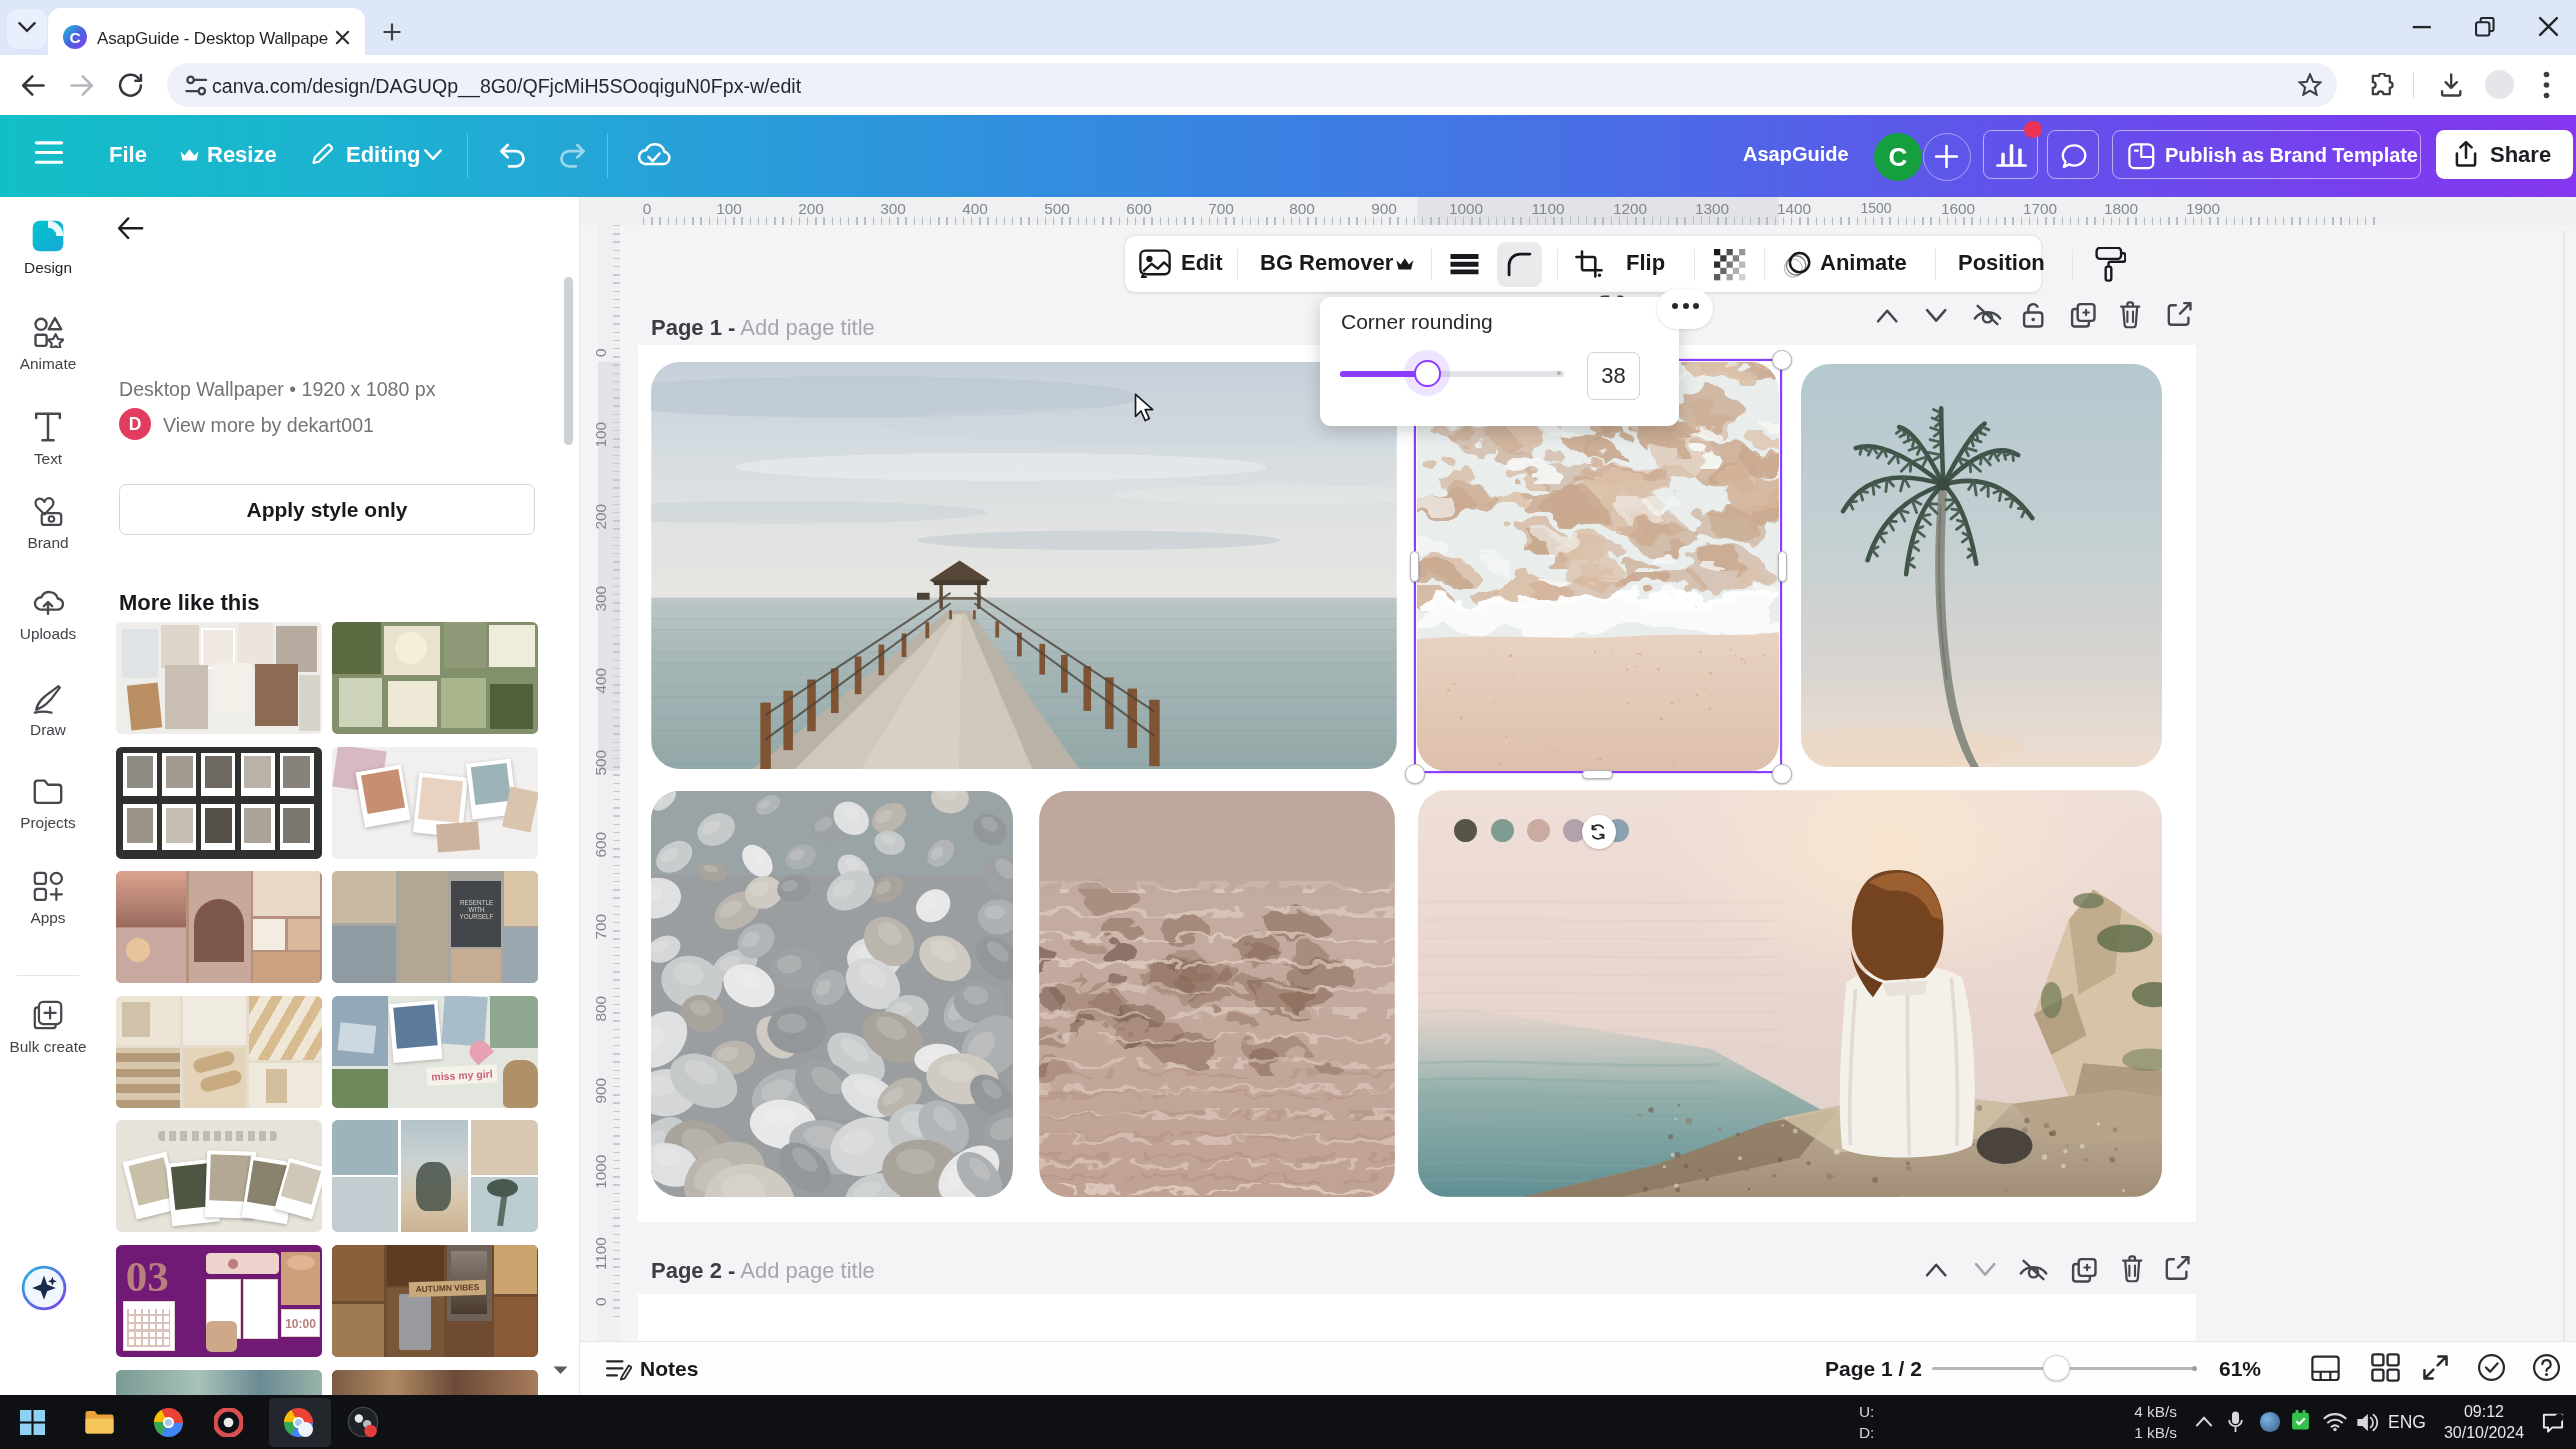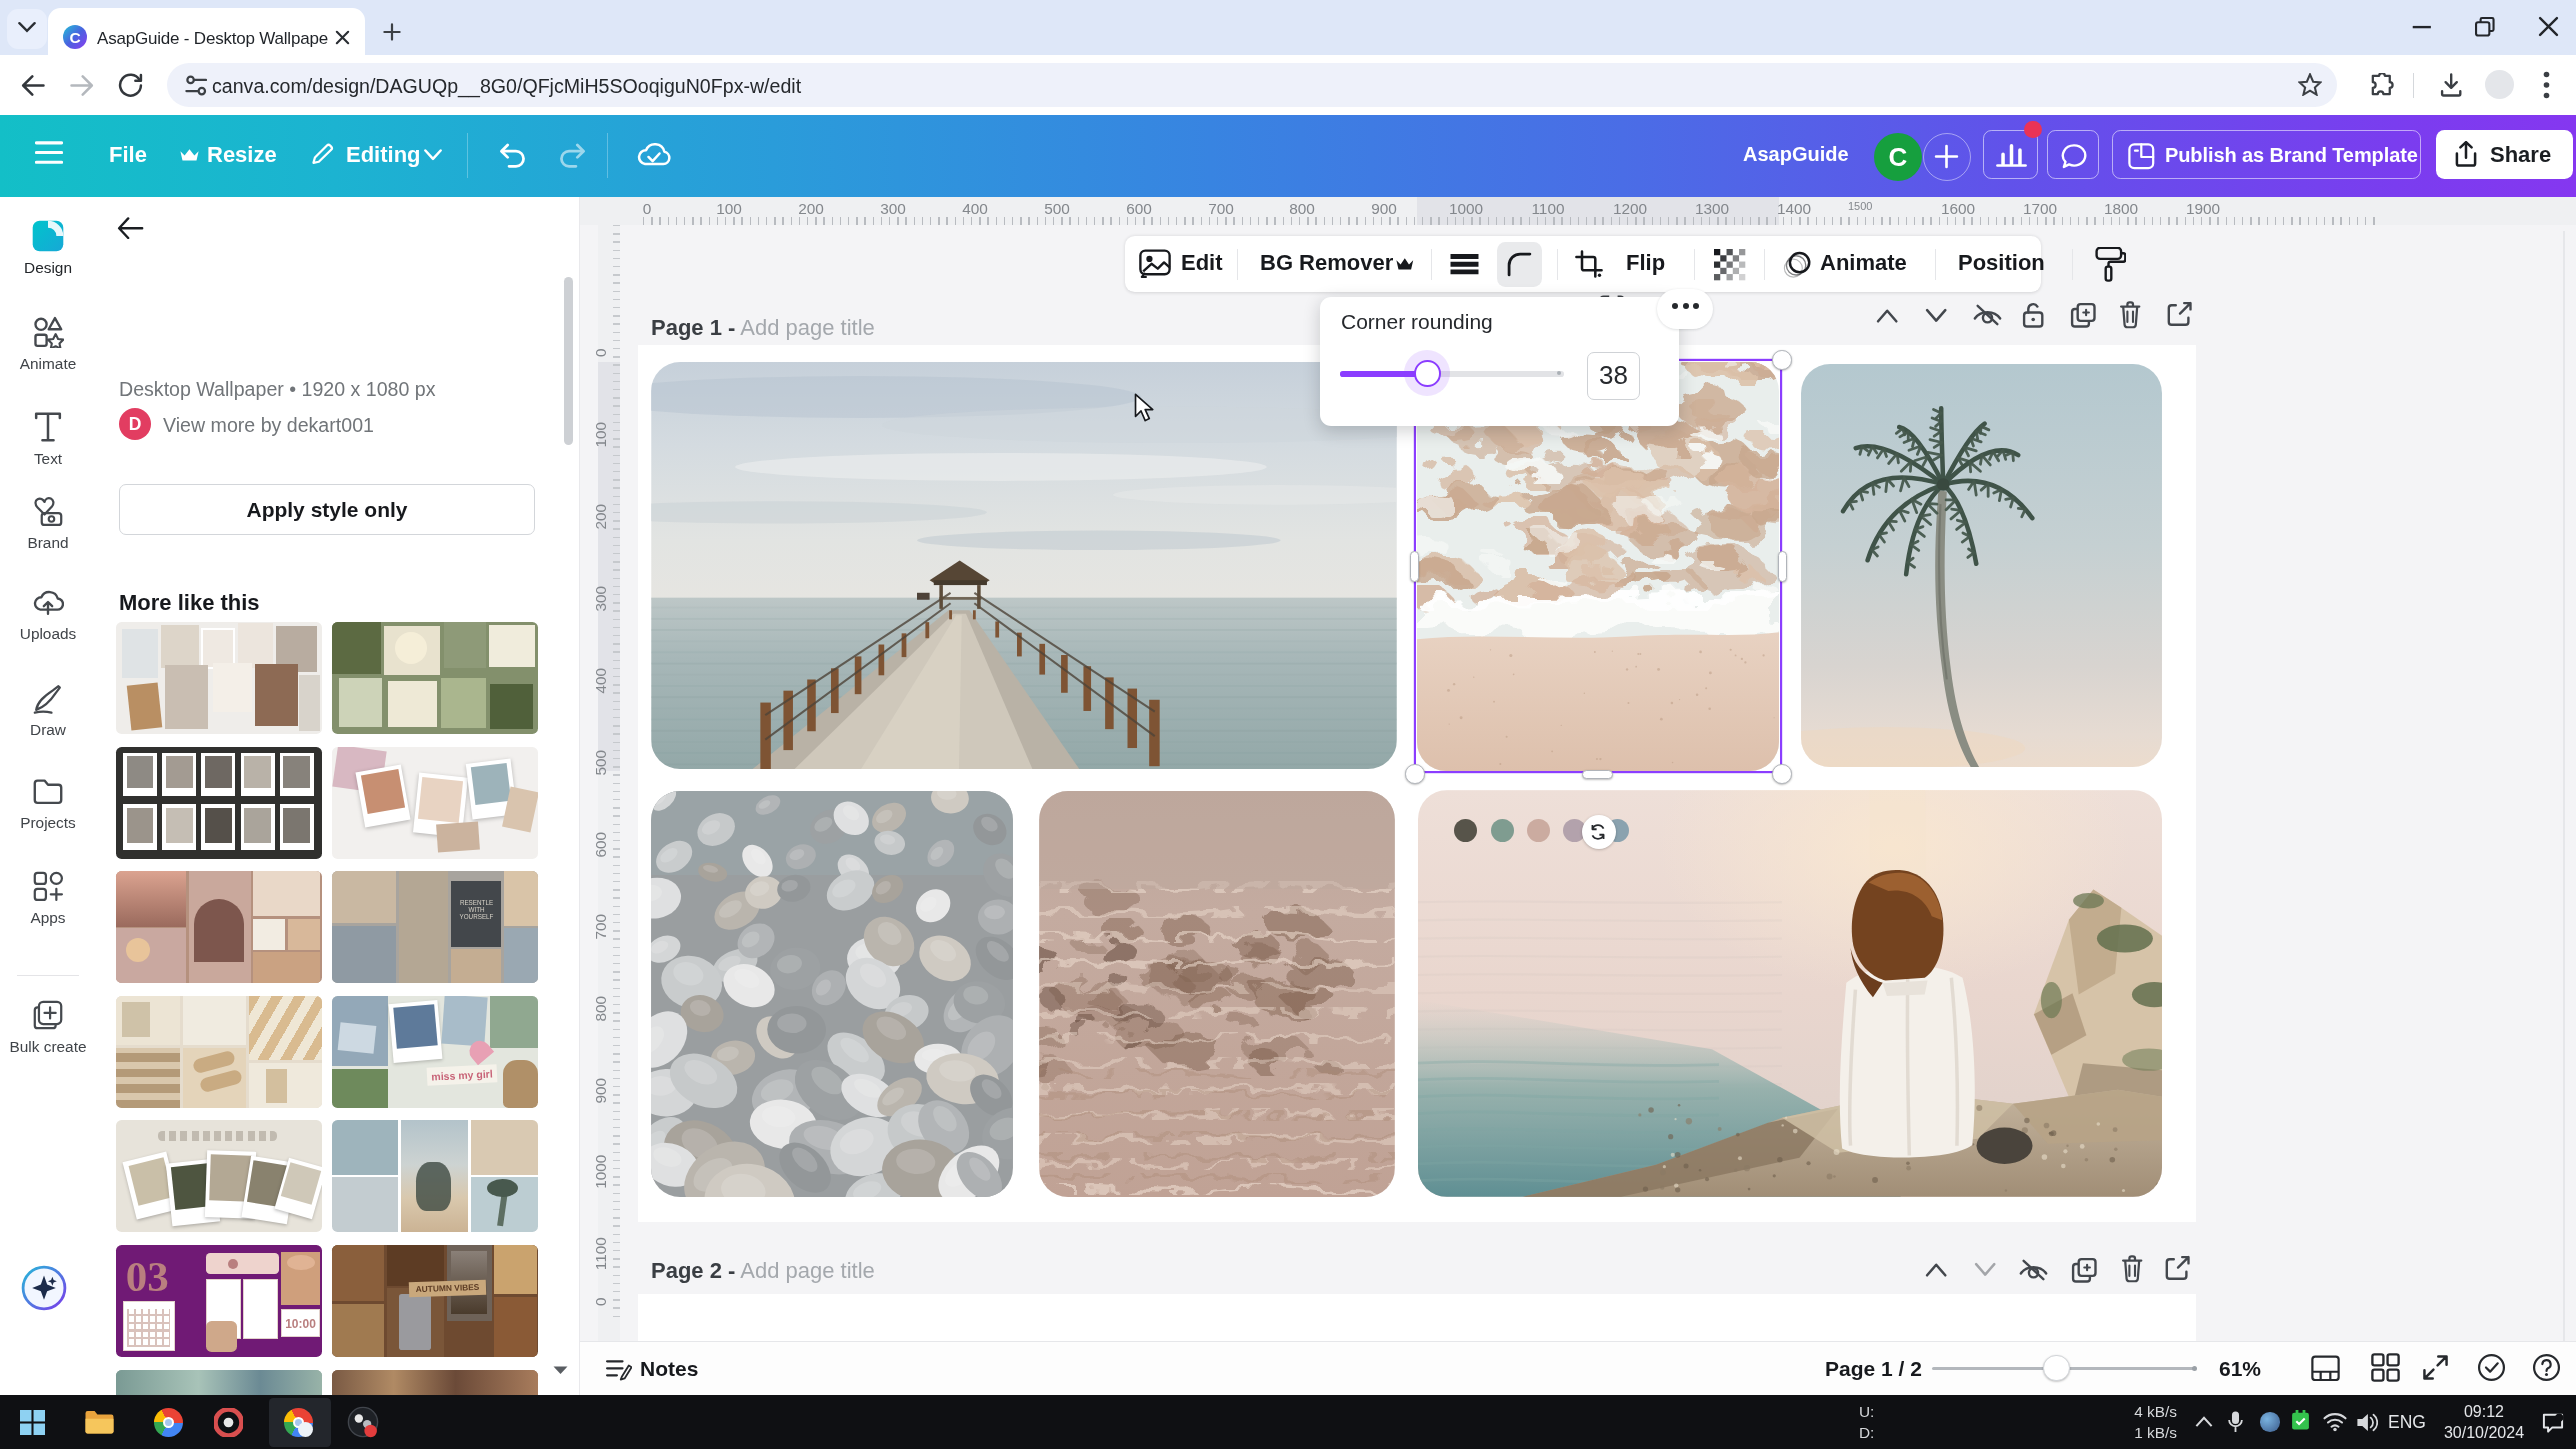--- a/index.html
+++ b/index.html
@@ -446,21 +446,21 @@
 <div class="abs" style="left:449px;top:2.8px;width:56px;text-align:center;font-size:15.4px;color:#83878c">500</div>
 <div class="abs" style="left:531px;top:2.8px;width:56px;text-align:center;font-size:15.4px;color:#83878c">600</div>
 <div class="abs" style="left:613px;top:2.8px;width:56px;text-align:center;font-size:15.4px;color:#83878c">700</div>
 <div class="abs" style="left:694px;top:2.8px;width:56px;text-align:center;font-size:15.4px;color:#83878c">800</div>
 <div class="abs" style="left:776px;top:2.8px;width:56px;text-align:center;font-size:15.4px;color:#83878c">900</div>
 <div class="abs" style="left:858px;top:2.8px;width:56px;text-align:center;font-size:15.4px;color:#83878c">1000</div>
 <div class="abs" style="left:940px;top:2.8px;width:56px;text-align:center;font-size:15.4px;color:#83878c">1100</div>
 <div class="abs" style="left:1022px;top:2.8px;width:56px;text-align:center;font-size:15.4px;color:#83878c">1200</div>
 <div class="abs" style="left:1104px;top:2.8px;width:56px;text-align:center;font-size:15.4px;color:#83878c">1300</div>
 <div class="abs" style="left:1186px;top:2.8px;width:56px;text-align:center;font-size:15.4px;color:#83878c">1400</div>
-<div class="abs" style="left:1268px;top:2.8px;width:56px;text-align:left;font-size:11px;color:#83878c">1500</div>
+<div class="abs" style="left:1268px;top:2.8px;width:56px;text-align:center;font-size:14px;color:#83878c">1500</div>
 <div class="abs" style="left:1350px;top:2.8px;width:56px;text-align:center;font-size:15.4px;color:#83878c">1600</div>
 <div class="abs" style="left:1432px;top:2.8px;width:56px;text-align:center;font-size:15.4px;color:#83878c">1700</div>
 <div class="abs" style="left:1513px;top:2.8px;width:56px;text-align:center;font-size:15.4px;color:#83878c">1800</div>
 <div class="abs" style="left:1595px;top:2.8px;width:56px;text-align:center;font-size:15.4px;color:#83878c">1900</div>
 <div class="abs" style="left:18px;top:28px;width:22px;height:1116px;background:#eff0f2"></div>
 <div class="abs" style="left:18px;top:165px;width:22px;height:409px;background:#e2e3e8"></div>
 <div class="abs" style="left:33px;top:28px;width:7px;height:1092px;background:repeating-linear-gradient(0deg,#c6c9cd 0 1.4px,transparent 1.4px 8.2px)"></div>
 <div class="abs" style="left:-8.4px;top:148px;width:56px;height:15.4px;font-size:15.4px;color:#83878c;text-align:center;transform:rotate(-90deg);transform-origin:center">0</div>
 <div class="abs" style="left:-8.4px;top:230px;width:56px;height:15.4px;font-size:15.4px;color:#83878c;text-align:center;transform:rotate(-90deg);transform-origin:center">100</div>
 <div class="abs" style="left:-8.4px;top:312px;width:56px;height:15.4px;font-size:15.4px;color:#83878c;text-align:center;transform:rotate(-90deg);transform-origin:center">200</div>
@@ -1278,21 +1278,21 @@
         <path d="M26 3 h9 v9 M35 3 L20 18" fill="none" stroke="#43474d" stroke-width="3.4" stroke-linecap="round" stroke-linejoin="round"></path>
       </svg>
 
 <div class="abs" style="left:740px;top:100px;width:359px;height:129px;background:#fff;border-radius:11.2px;box-shadow:0 4.2px 17px rgba(20,24,28,0.2)"></div>
 <div class="abs" style="left:761px;top:113px;font-size:21px;color:#26292d">Corner rounding</div>
 <div class="abs" style="left:760px;top:174px;width:224px;height:5.6px;border-radius:2.8px;background:#e2e3e6"></div>
 <div class="abs" style="left:760px;top:174px;width:87px;height:5.6px;border-radius:2.8px;background:#8b3dff"></div>
 <div class="abs" style="left:977px;top:174px;width:4.2px;height:4.2px;border-radius:2.1px;background:#aab0b6"></div>
 <div class="abs" style="left:824px;top:153px;width:46px;height:46px;border-radius:23px;background:rgba(139,61,255,0.14)"></div>
 <div class="abs" style="left:834px;top:163px;width:26.6px;height:26.6px;border-radius:13.3px;background:#fff;border:2.1px solid #8b3dff"></div>
-<div class="abs" style="left:1007px;top:155px;width:53px;height:48px;border:1.4px solid #cfd2d6;border-radius:7px;font-size:26px;color:#26292d;text-align:center;line-height:45px">38</div>
+<div class="abs" style="left:1007px;top:155px;width:53px;height:48px;border:1.4px solid #cfd2d6;border-radius:7px;font-size:22px;color:#26292d;text-align:center;line-height:45px">38</div>
 
 <svg class="abs" style="left:554px;top:196px" width="21" height="29" viewBox="0 0 30 42">
         <path d="M2 2 L2 34 L10 26 L16 40 L22 37 L16 24 L27 24 Z" fill="#fff" stroke="#16181b" stroke-width="2.4" stroke-linejoin="round"></path>
       </svg>
 
 <div class="abs" style="left:71px;top:1061px;font-size:22px;color:#a4a8ad"><span style="font-weight:700;color:#3a3e43">Page 2 -</span> Add page title</div>
 <svg class="abs" style="left:1345px;top:1065px" width="22.4" height="15.4" viewBox="0 0 32 22">
         <path d="M3 19 L16 4 L29 19" fill="none" stroke="#43474d" stroke-width="3.6" stroke-linecap="round" stroke-linejoin="round"></path>
       </svg>
 <svg class="abs" style="left:1394px;top:1065px" width="22.4" height="15.4" viewBox="0 0 32 22" opacity="0.45">

